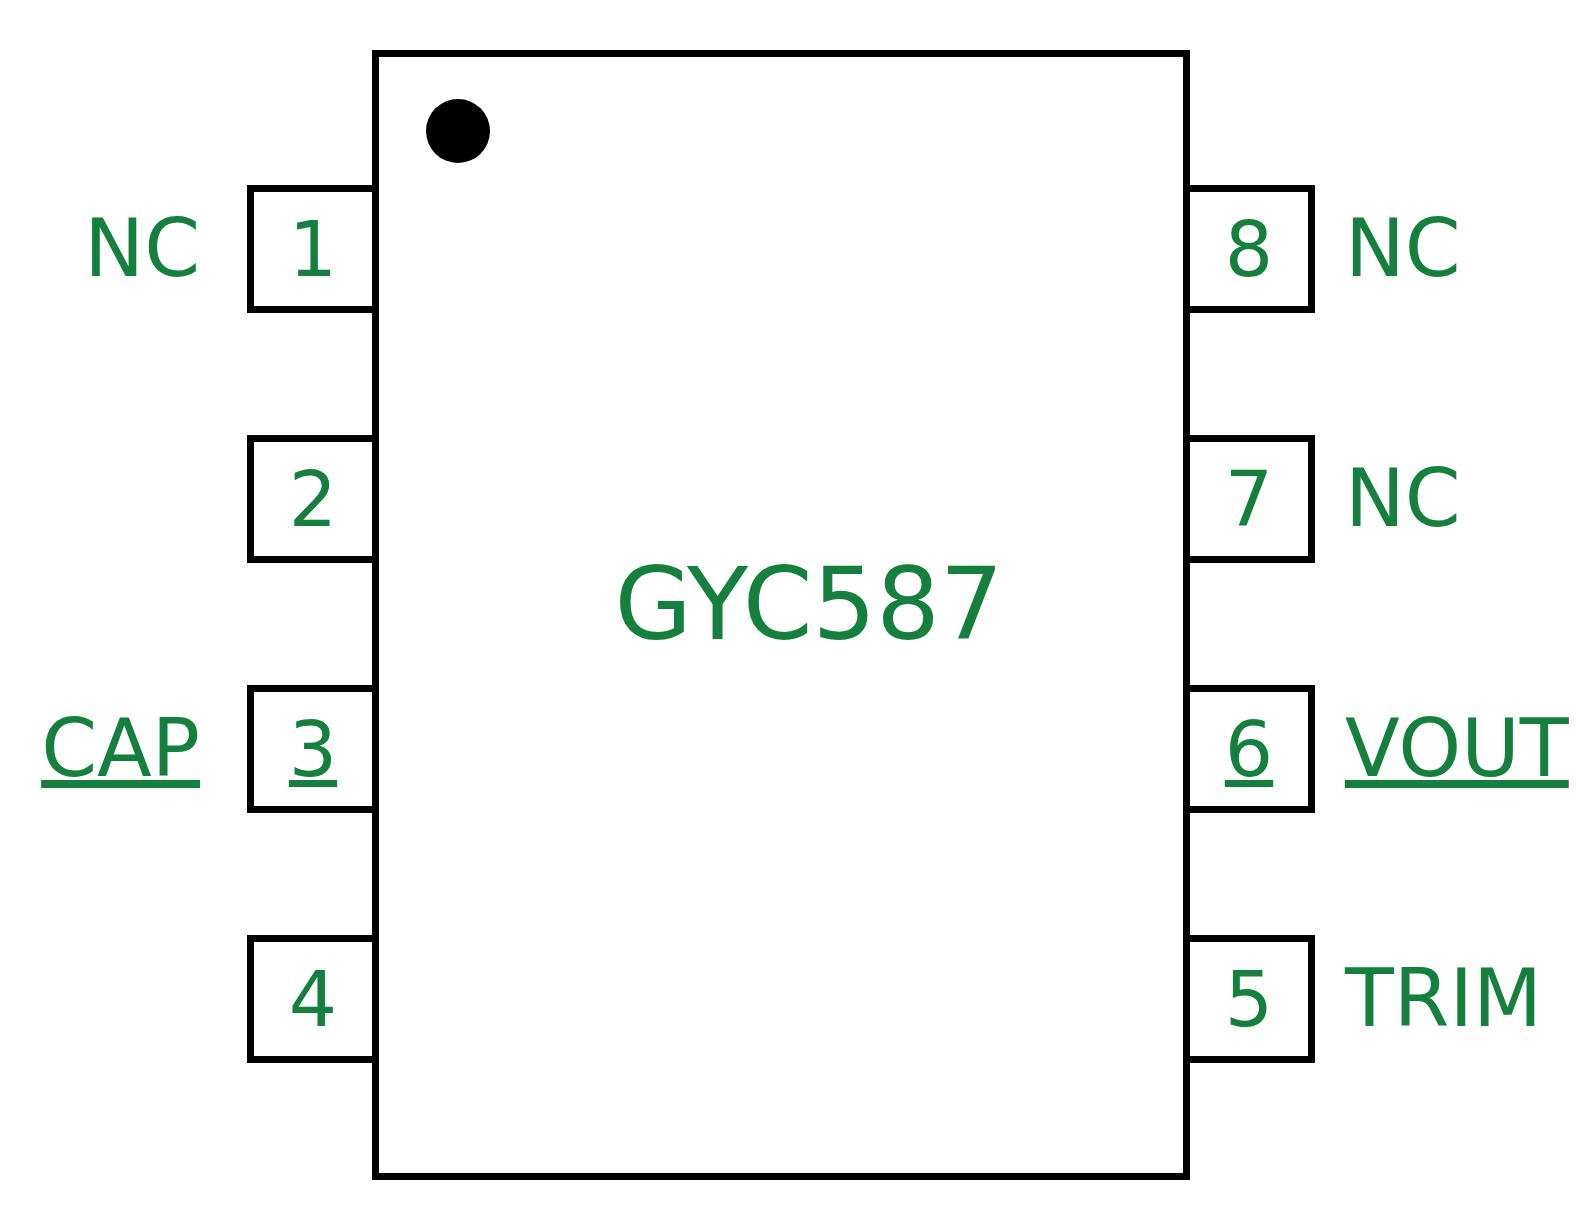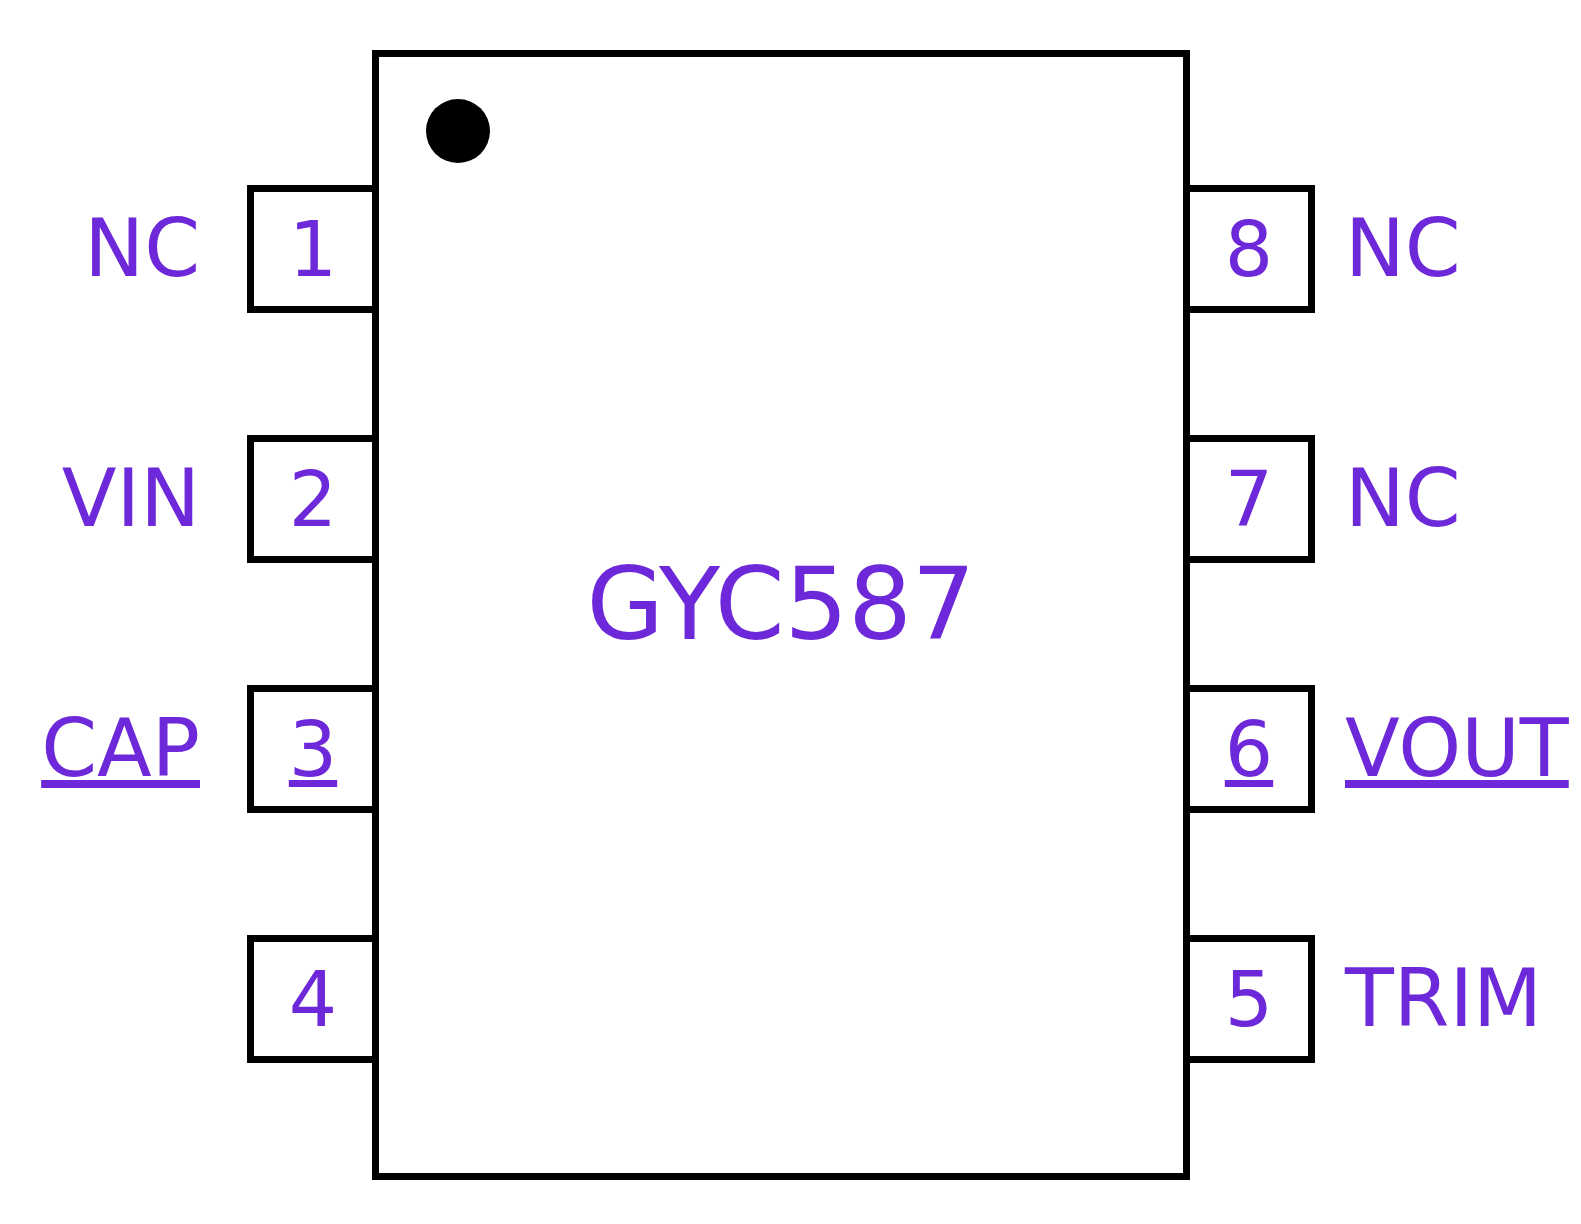--- a/index.html
+++ b/index.html
@@ -1,21 +1,21 @@
 <!DOCTYPE html>
 <html><head>
 <meta charset="utf-8">
 <style>
   html, body { margin: 0; padding: 0; background: #ffffff; }
   .diagram {
     position: relative;
     width: 1581px;
     height: 1224px;
     background: #ffffff;
-    color: #6d28d9;
+    color: #15803d;
     font-family: "DejaVu Sans", "Liberation Sans", sans-serif;
     overflow: hidden;
   }
   .chip-body {
     position: absolute;
     left: 372px; top: 50px;
     width: 818px; height: 1130px;
     border: 7px solid #000000;
     box-sizing: border-box;
     background: #ffffff;
@@ -28,20 +28,21 @@
     background: #000000;
   }
   .chip-name {
     position: absolute;
     left: 372px; top: 545px;
     width: 818px; height: 120px;
     line-height: 120px;
     text-align: center;
     font-size: 100px;
     white-space: nowrap;
+    padding-left: 28px;
   }
   .pin-box {
     position: absolute;
     width: 132px; height: 128px;
     border: 7px solid #000000;
     box-sizing: border-box;
     background: #ffffff;
     display: flex;
     align-items: center;
     justify-content: center;
@@ -62,21 +63,20 @@
   .row1 { top: 435px; }
   .row2 { top: 685px; text-decoration: underline; }
   .row3 { top: 935px; }
 </style>
 </head>
 <body>
 
 <div class="diagram">
 
   <div class="pin-label side-left row0">NC</div>
-  <div class="pin-label side-left row1">VIN</div>
   <div class="pin-label side-left row2">CAP</div>
 
   <div class="pin-box side-left row0">
     <span>1</span>
   </div>
   <div class="pin-box side-left row1">
     <span>2</span>
   </div>
   <div class="pin-box side-left row2">
     <span>3</span>

